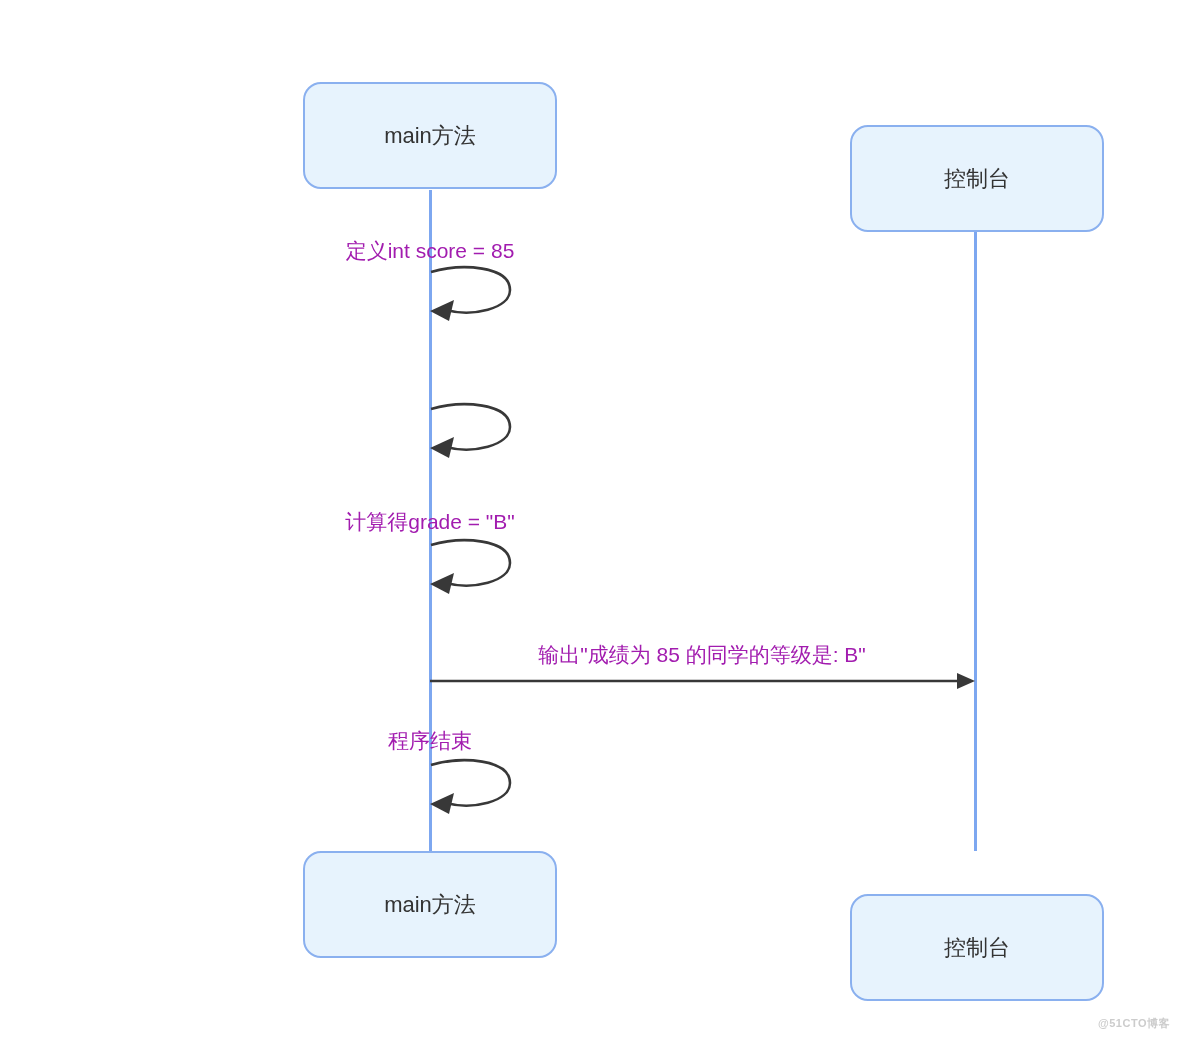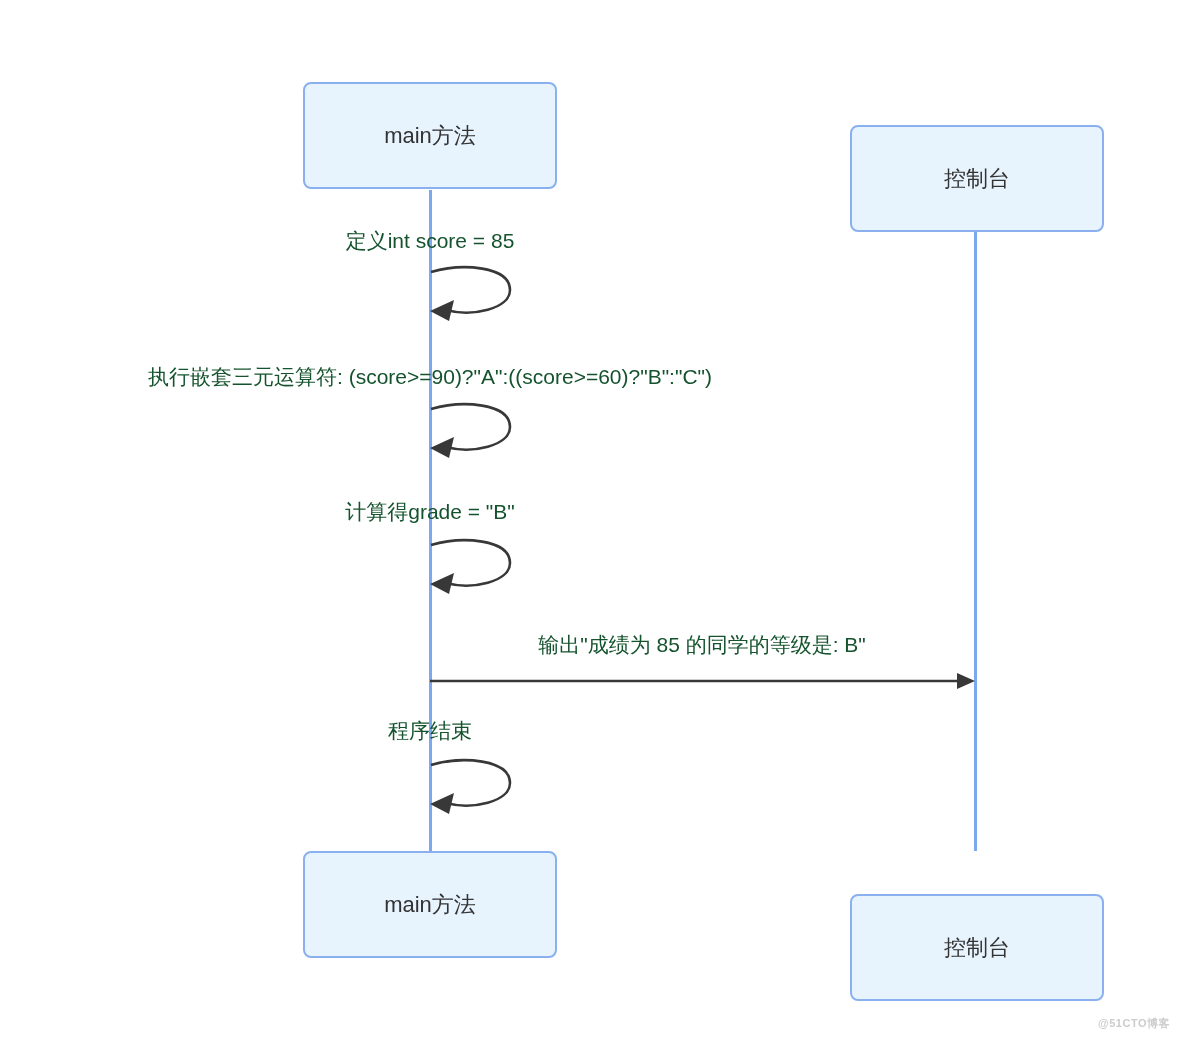--- a/index.html
+++ b/index.html
@@ -23,39 +23,40 @@
     background: #7da7f0;
   }
   .lifeline.main { left: 429px; }
   .lifeline.console { left: 974px; }
   .pbox {
     position: absolute;
     width: 254px;
     height: 107px;
     background: #e7f3fd;
     border: 2px solid #8ab0ef;
-    border-radius: 8px;
+    border-radius: 18px;
     box-sizing: border-box;
     display: flex;
     align-items: center;
     justify-content: center;
     font-size: 22px;
     color: #333333;
   }
   .pbox.top { top: 82px; }
   .pbox.bottom { top: 851px; }
   .pbox.col-main { left: 303px; }
   .pbox.col-console { left: 850px; margin-top: 43px; }
   .msg-label {
     position: absolute;
     transform: translateX(-50%);
     white-space: nowrap;
     font-size: 21px;
-    color: #14532d;
+    color: #a21caf;
     line-height: 1.2;
+    margin-top: 10px;
   }
   .self-loop, .msg-arrow {
     position: absolute;
     overflow: visible;
   }
   .watermark {
     position: absolute;
     right: 14px;
     bottom: 10px;
     font-size: 11px;
@@ -78,21 +79,20 @@
   <div class="pbox top col-console">
     <span>控制台</span>
   </div>
 
   <div class="msg-label" style="left:430px; top:228px;">定义int score = 85</div>
   <svg class="self-loop" style="left:430px; top:266px;" width="86" height="58">
     <path d="M 1 6 C 32 -3 80 0 80 24 C 80 43 42 51 16 44" fill="none" stroke="#383838" stroke-width="2.6"></path>
     <polygon points="0,45 24,34 19,55" fill="#383838"></polygon>
   </svg>
 
-  <div class="msg-label" style="left:430px; top:364px;">执行嵌套三元运算符: (score&gt;=90)?"A":((score&gt;=60)?"B":"C")</div>
   <svg class="self-loop" style="left:430px; top:403px;" width="86" height="58">
     <path d="M 1 6 C 32 -3 80 0 80 24 C 80 43 42 51 16 44" fill="none" stroke="#383838" stroke-width="2.6"></path>
     <polygon points="0,45 24,34 19,55" fill="#383838"></polygon>
   </svg>
 
   <div class="msg-label" style="left:430px; top:499px;">计算得grade = "B"</div>
   <svg class="self-loop" style="left:430px; top:539px;" width="86" height="58">
     <path d="M 1 6 C 32 -3 80 0 80 24 C 80 43 42 51 16 44" fill="none" stroke="#383838" stroke-width="2.6"></path>
     <polygon points="0,45 24,34 19,55" fill="#383838"></polygon>
   </svg>

